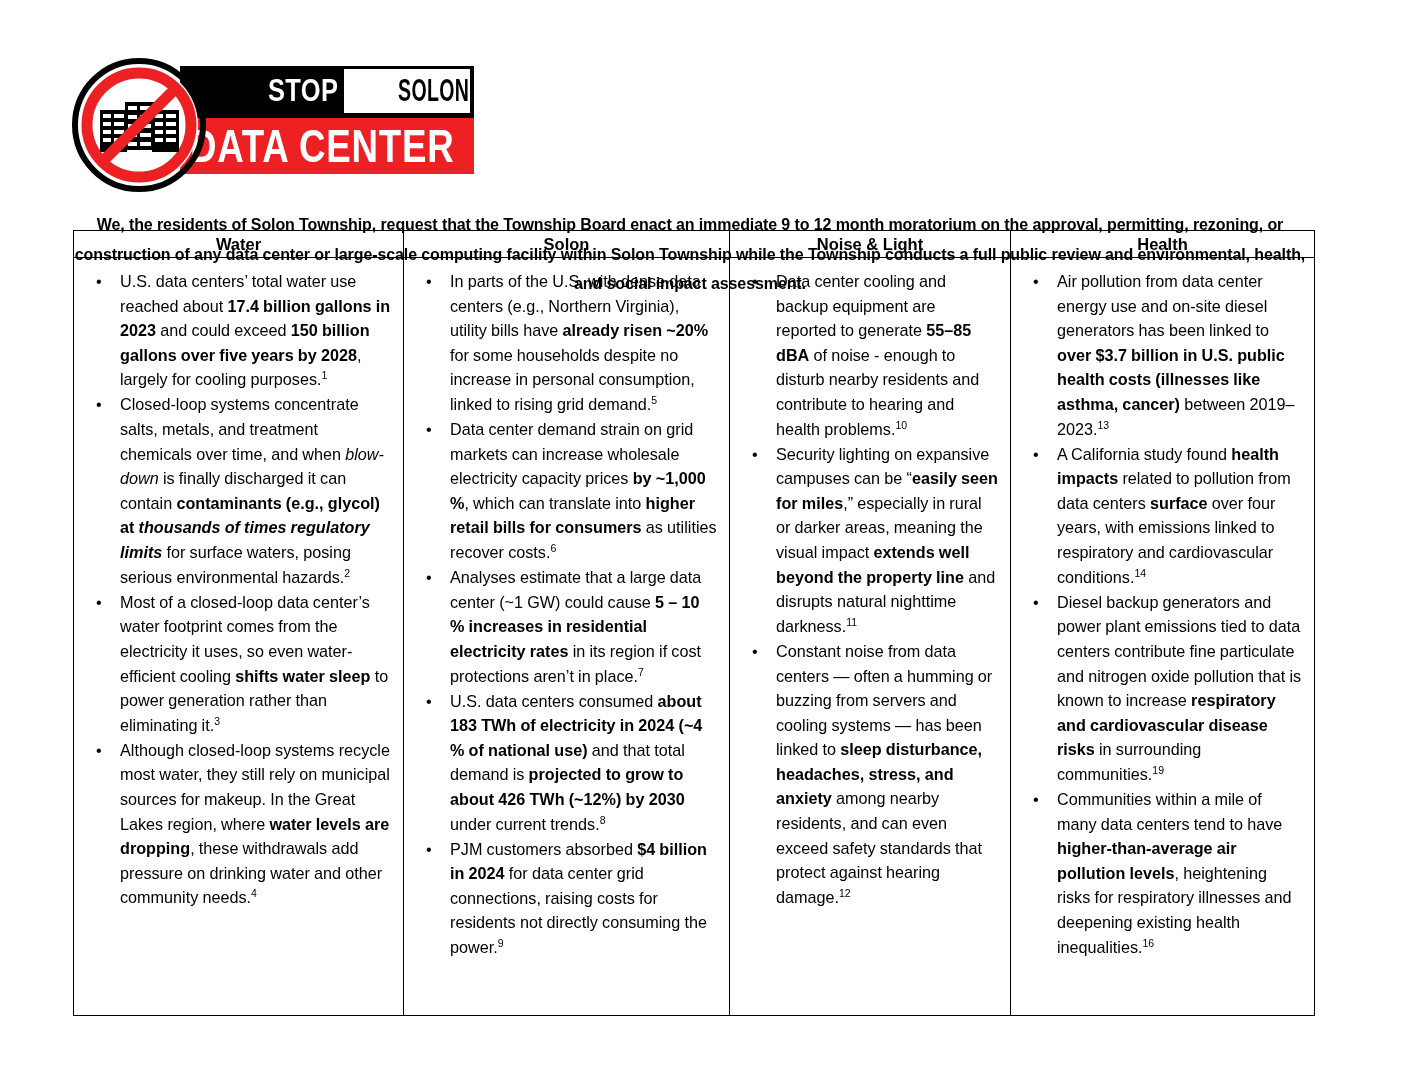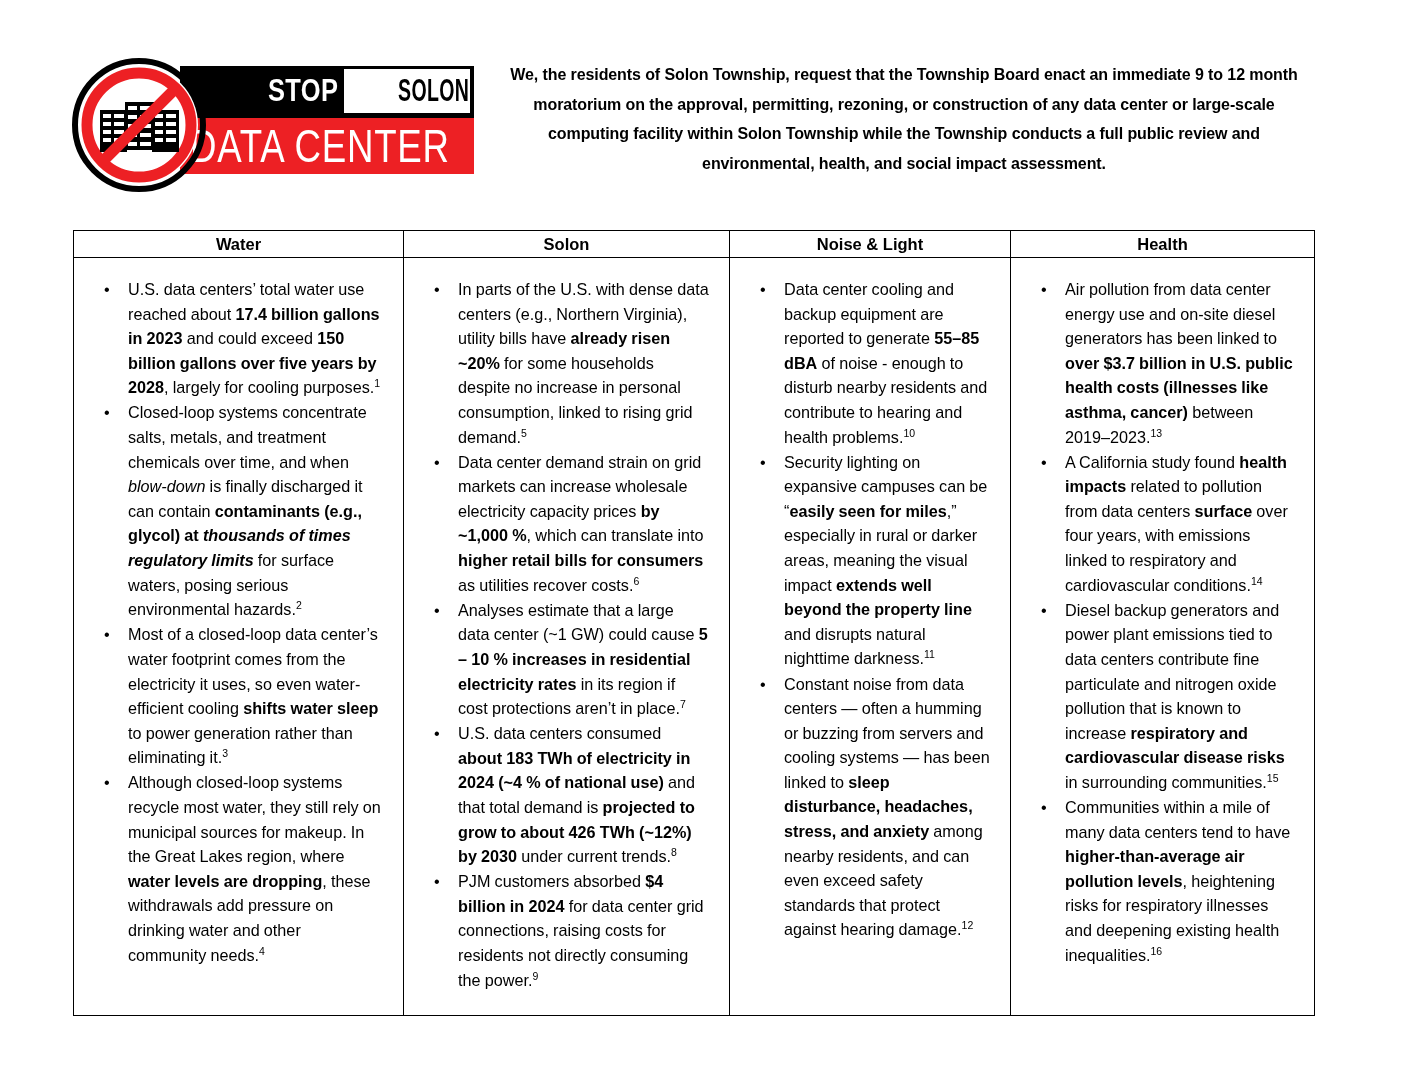--- a/index.html
+++ b/index.html
@@ -15,20 +15,21 @@
     overflow: hidden;
     position: relative;
   }
 
   
   .header {
     display: flex;
     align-items: flex-start;
     padding: 58px 100px 0 72px;
     gap: 26px;
+    flex-direction: column;
   }
 
   .logo {
     position: relative;
     width: 402px;
     height: 124px;
     flex: 0 0 auto;
   }
 
   
@@ -83,21 +84,21 @@
     transform-origin: center;
     letter-spacing: 0.5px;
   }
   .banner-datacenter {
     position: absolute;
     left: 10px; top: 53px;
     width: 284px;
     height: 54px;
     color: #ffffff;
     font-size: 47px;
-    font-weight: normal;
+    font-weight: bold;
     line-height: 54px;
     white-space: nowrap;
     overflow: hidden;
   }
   .banner-datacenter span {
     display: inline-block;
     transform: scaleX(0.78);
     transform-origin: left center;
     letter-spacing: 1px;
   }
@@ -145,21 +146,21 @@
     font-weight: bold;
     height: 26px;
     line-height: 26px;
     padding: 0 4px;
   }
   table.facts td {
     padding: 7px 8px 10px 6px;
     height: 740px;
   }
   ul.bullets {
-    margin: 12px;
+    margin: 4px;
     padding: 0 0 0 34px;
     list-style: none;
   }
   ul.bullets li {
     position: relative;
     font-size: 16.2px;
     line-height: 24.6px;
     margin: 0 0 0.5px 0;
     padding: 0 0 0 2px;
     text-align: left;
@@ -298,20 +299,20 @@
           <ul class="bullets">
               <li>Data center cooling and backup equipment are reported to generate <b>55–85 dBA</b> of noise - enough to disturb nearby residents and contribute to hearing and health problems.<sup>10</sup></li>
               <li>Security lighting on expansive campuses can be “<b>easily seen for miles</b>,” especially in rural or darker areas, meaning the visual impact <b>extends well beyond the property line</b> and disrupts natural nighttime darkness.<sup>11</sup></li>
               <li>Constant noise from data centers — often a humming or buzzing from servers and cooling systems — has been linked to <b>sleep disturbance, headaches, stress, and anxiety</b> among nearby residents, and can even exceed safety standards that protect against hearing damage.<sup>12</sup></li>
             </ul>
         </td>
         <td>
           <ul class="bullets">
               <li>Air pollution from data center energy use and on-site diesel generators has been linked to <b>over $3.7 billion in U.S. public health costs (illnesses like asthma, cancer)</b> between 2019–2023.<sup>13</sup></li>
               <li>A California study found <b>health impacts</b> related to pollution from data centers <b>surface</b> over four years, with emissions linked to respiratory and cardiovascular conditions.<sup>14</sup></li>
-              <li>Diesel backup generators and power plant emissions tied to data centers contribute fine particulate and nitrogen oxide pollution that is known to increase <b>respiratory and cardiovascular disease risks</b> in surrounding communities.<sup>15</sup></li>
+              <li>Diesel backup generators and power plant emissions tied to data centers contribute fine particulate and nitrogen oxide pollution that is known to increase <b>respiratory and cardiovascular disease risks</b> in surrounding communities.<sup>19</sup></li>
               <li>Communities within a mile of many data centers tend to have <b>higher-than-average air pollution levels</b>, heightening risks for respiratory illnesses and deepening existing health inequalities.<sup>16</sup></li>
             </ul>
         </td>
       </tr>
     </tbody>
   </table>
 </div>
 
 </body></html>

